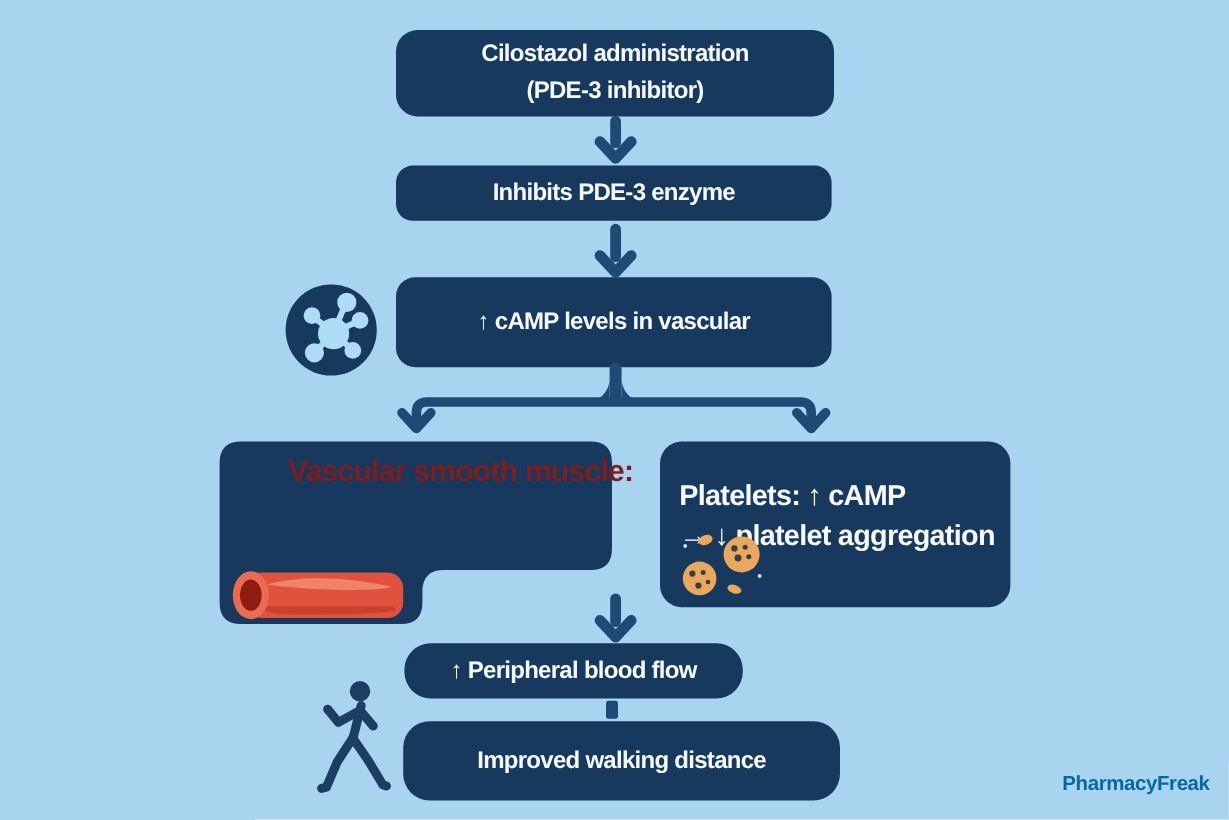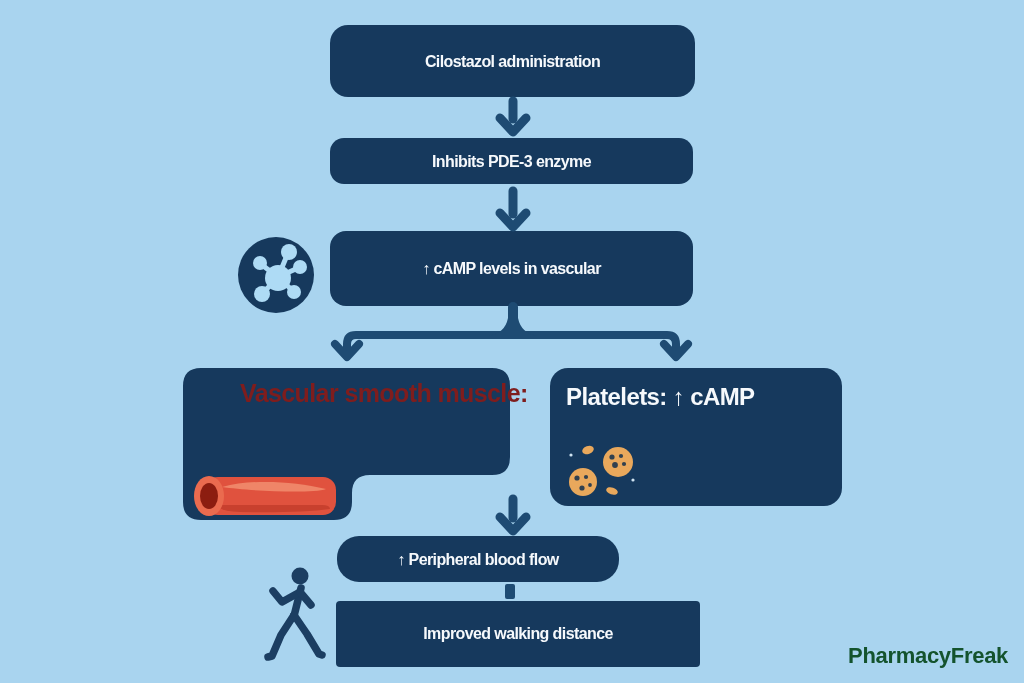--- a/index.html
+++ b/index.html
@@ -5,65 +5,67 @@
   html,body{margin:0;padding:0;background:#dfeefb;}
   .canvas{
     position:relative;width:1024px;height:683px;overflow:hidden;
     background:#a9d4ef;
     font-family:"Liberation Sans","DejaVu Sans",sans-serif;
   }
   .box{
     position:absolute;z-index:1;
     background:#16395d;color:#f6f9fc;
     display:flex;flex-direction:column;align-items:center;justify-content:center;
-    font-weight:bold;font-size:16px;letter-spacing:-0.6px;line-height:31px;
+    font-weight:bold;font-size:20px;letter-spacing:-0.6px;line-height:31px;
     text-align:center;box-sizing:border-box;
   }
   .box span{white-space:nowrap;}
   #box1{left:330px;top:25px;width:365px;height:72px;border-radius:18px;}
   #box2{left:330px;top:138px;width:363px;height:46px;border-radius:14px;text-align:right;}
   #box3{left:330px;top:231px;width:363px;height:75px;border-radius:16px;line-height:33px;gap:44px;}
   #rightbox{
     left:550px;top:368px;width:292px;height:138px;border-radius:18px;
     align-items:flex-start;justify-content:flex-start;
-    padding:12px 0 0 16px;text-align:left;line-height:33px;font-size:24px;
+    padding:29px 0 0 16px;text-align:left;line-height:33px;font-size:24px;
   }
   #box4{left:337px;top:536px;width:282px;height:46px;border-radius:22px;}
-  #box5{left:336px;top:601px;width:364px;height:66px;border-radius:4px;line-height:30px;}
+  #box5{left:336px;top:601px;width:364px;height:66px;border-radius:22px;line-height:30px;}
   .left-text{
     position:absolute;left:200px;top:377px;z-index:3;
     color:#7f1d1d;font-weight:bold;font-size:25px;letter-spacing:-0.6px;
     line-height:32px;text-align:left;white-space:nowrap;margin-left:40px;
   }
   .left-text sup{font-size:0.6em;letter-spacing:0;}
   .overlay{position:absolute;left:0;top:0;z-index:2;pointer-events:none;}
   .watermark{
     position:absolute;right:16px;top:643px;z-index:3;
-    color:#14532d;font-weight:bold;font-size:22px;letter-spacing:-0.3px;
+    color:#0369a1;font-weight:bold;font-size:17px;letter-spacing:-0.3px;
   }
 </style>
 </head>
 <body>
 
 <div class="canvas">
 
   <div class="box" id="box1">
     <span>Cilostazol administration</span>
+    <span>(PDE-3 inhibitor)</span>
   </div>
 
   <div class="box" id="box2">
     <span>Inhibits PDE-3 enzyme</span>
   </div>
 
   <div class="box" id="box3">
     <span>↑ cAMP levels in vascular</span>
   </div>
 
   <div class="box" id="rightbox">
     <span>Platelets: ↑ cAMP</span>
+    <span>→ ↓ platelet aggregation</span>
   </div>
 
   <div class="box" id="box4">
     <span>↑ Peripheral blood flow</span>
   </div>
 
   <div class="box" id="box5">
     <span>Improved walking distance</span>
   </div>
 

